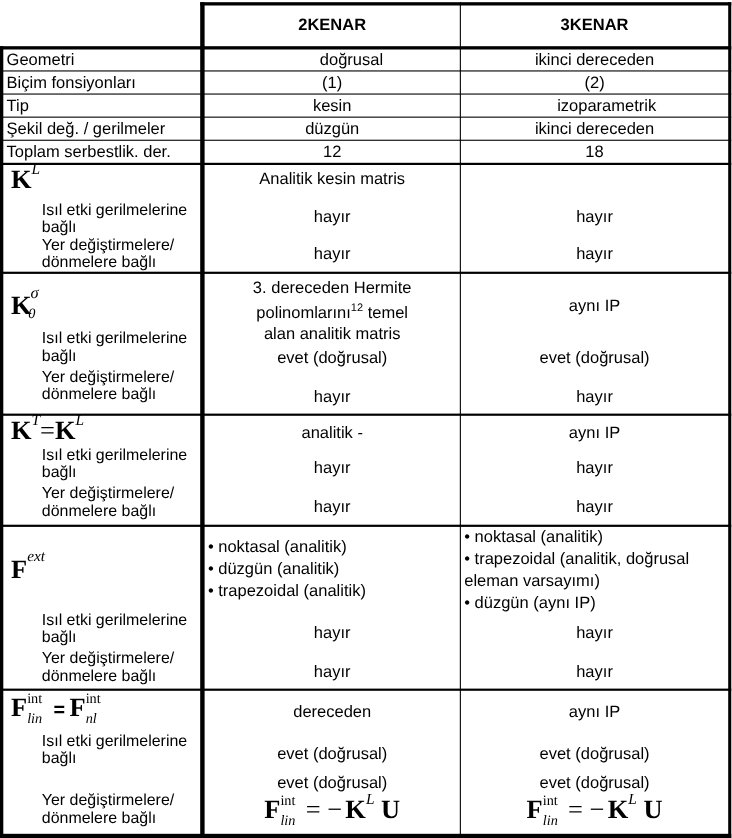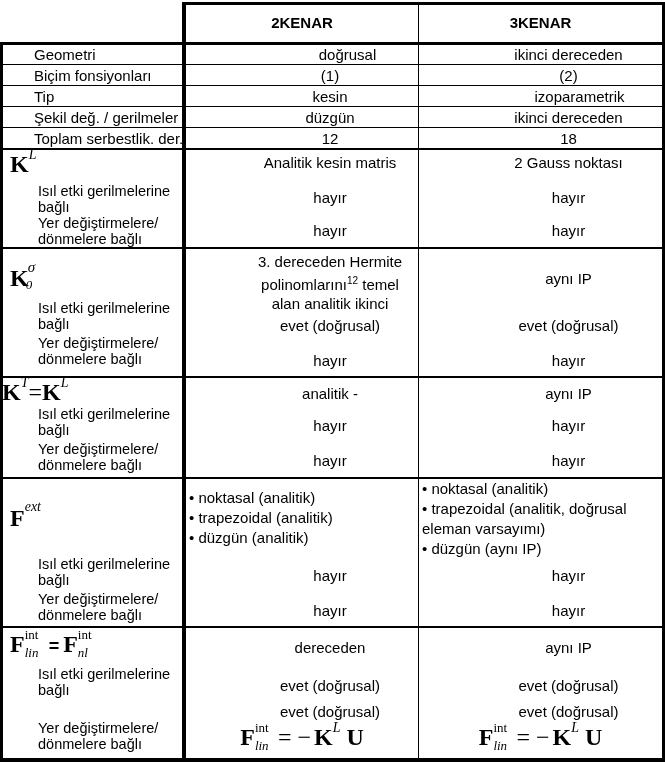--- a/index.html
+++ b/index.html
@@ -3,21 +3,21 @@
 <meta charset="utf-8">
 <style>
   html, body { margin:0; padding:0; background:#ffffff; }
   body { width:665px; height:762px; position:relative; overflow:hidden;
          font-family:"Liberation Sans", sans-serif; color:#000; }
   .tbl { position:absolute; left:0; top:0; width:665px; height:762px; }
   .cell { position:absolute; box-sizing:border-box; }
   .hline { position:absolute; background:#000; }
   .vline { position:absolute; background:#000; }
   .hdr { font-weight:bold; font-size:15px; text-align:center; }
-  .txt { font-size:15px; line-height:17px;margin-left:28px; }
+  .txt { font-size:15px; line-height:17px; }
   .c { text-align:center; }
   .it { }
   .sub { font-size:14.5px; line-height:16px; }
   .math { font-family:"Liberation Serif", serif; font-weight:bold; font-size:24px; }
   .math sup, .math sub { font-weight:normal; font-style:italic; font-size:14px; }
   .eq { font-family:"Liberation Serif", serif; font-size:24px; }
   .eq b { font-weight:bold; }
   .eq sup, .eq sub { font-size:14px; font-style:italic; font-weight:normal; }
   ul.bul { list-style:none; margin:0; padding:0; font-size:15px; line-height:20px; }
   ul.bul li::before { content:"\2022\00a0"; }
@@ -80,49 +80,48 @@
   </div>
   <div class="cell sub" style="left:38px; top:183px;">
     <div>Isıl etki gerilmelerine</div>
       <div>bağlı</div>
   </div>
   <div class="cell sub" style="left:38px; top:215px;">
     <div>Yer değiştirmelere/</div>
       <div>dönmelere bağlı</div>
   </div>
   <div class="cell txt c" style="left:186px; top:154px; width:232px;">Analitik kesin matris</div>
-  <div class="cell txt c" style="left:419px; top:154px; width:243px;">2 Gauss noktası</div>
   <div class="cell txt c it" style="left:186px; top:189px; width:232px;">hayır</div>
   <div class="cell txt c it" style="left:419px; top:189px; width:243px;">hayır</div>
   <div class="cell txt c it" style="left:186px; top:222px; width:232px;">hayır</div>
   <div class="cell txt c it" style="left:419px; top:222px; width:243px;">hayır</div>
 
   <div class="cell math" style="left:10px; top:265px;">
     <span>K</span><span style="display:inline-block; position:relative; width:12px; height:24px; vertical-align:top;"><span style="position:absolute; left:-1px; top:-6px; font-size:15px; font-style:italic; font-weight:normal;">σ</span><span style="position:absolute; left:-3px; top:12px; font-size:13px; font-style:italic; font-weight:normal;">0</span></span>
   </div>
   <div class="cell sub" style="left:38px; top:300px;">
     <div>Isıl etki gerilmelerine</div>
       <div>bağlı</div>
   </div>
   <div class="cell sub" style="left:38px; top:335px;">
     <div>Yer değiştirmelere/</div>
       <div>dönmelere bağlı</div>
   </div>
   <div class="cell txt c" style="left:186px; top:252px; width:232px; line-height:19px;">
     <div>3. dereceden Hermite</div>
     <div><span>polinomlarını</span><sup style="font-size:10px;">12</sup><span class="it"> temel</span></div>
-    <div class="it">alan analitik ikinci</div>
+    <div class="it">alan analitik matris</div>
   </div>
   <div class="cell txt c it" style="left:419px; top:270px; width:243px;">aynı IP</div>
   <div class="cell txt c it" style="left:186px; top:317px; width:232px;">evet (doğrusal)</div>
   <div class="cell txt c it" style="left:419px; top:317px; width:243px;">evet (doğrusal)</div>
   <div class="cell txt c it" style="left:186px; top:352px; width:232px;">hayır</div>
   <div class="cell txt c it" style="left:419px; top:352px; width:243px;">hayır</div>
 
-  <div class="cell math" style="left:2px; top:379px;">
+  <div class="cell math" style="left:10px; top:379px;">
     <span>K</span><sup style="position:relative; top:-4px;">T</sup><span style="font-weight:normal;">=</span><span>K</span><sup style="position:relative; top:-4px;">L</sup>
   </div>
   <div class="cell sub" style="left:38px; top:406px;">
     <div>Isıl etki gerilmelerine</div>
       <div>bağlı</div>
   </div>
   <div class="cell sub" style="left:38px; top:441px;">
     <div>Yer değiştirmelere/</div>
       <div>dönmelere bağlı</div>
   </div>
@@ -139,22 +138,22 @@
   <div class="cell sub" style="left:38px; top:556px;">
     <div>Isıl etki gerilmelerine</div>
       <div>bağlı</div>
   </div>
   <div class="cell sub" style="left:38px; top:591px;">
     <div>Yer değiştirmelere/</div>
       <div>dönmelere bağlı</div>
   </div>
   <ul class="cell bul" style="left:189px; top:488px; width:225px;">
     <li>noktasal (analitik)</li>
+    <li>düzgün (analitik)</li>
     <li>trapezoidal (analitik)</li>
-    <li>düzgün (analitik)</li>
   </ul>
   <ul class="cell bul" style="left:422px; top:479px; width:238px;">
     <li>noktasal (analitik)</li>
     <li>trapezoidal (analitik, doğrusal eleman varsayımı)</li>
     <li>düzgün (aynı IP)</li>
   </ul>
   <div class="cell txt c it" style="left:186px; top:567px; width:232px;">hayır</div>
   <div class="cell txt c it" style="left:419px; top:567px; width:243px;">hayır</div>
   <div class="cell txt c it" style="left:186px; top:602px; width:232px;">hayır</div>
   <div class="cell txt c it" style="left:419px; top:602px; width:243px;">hayır</div>

